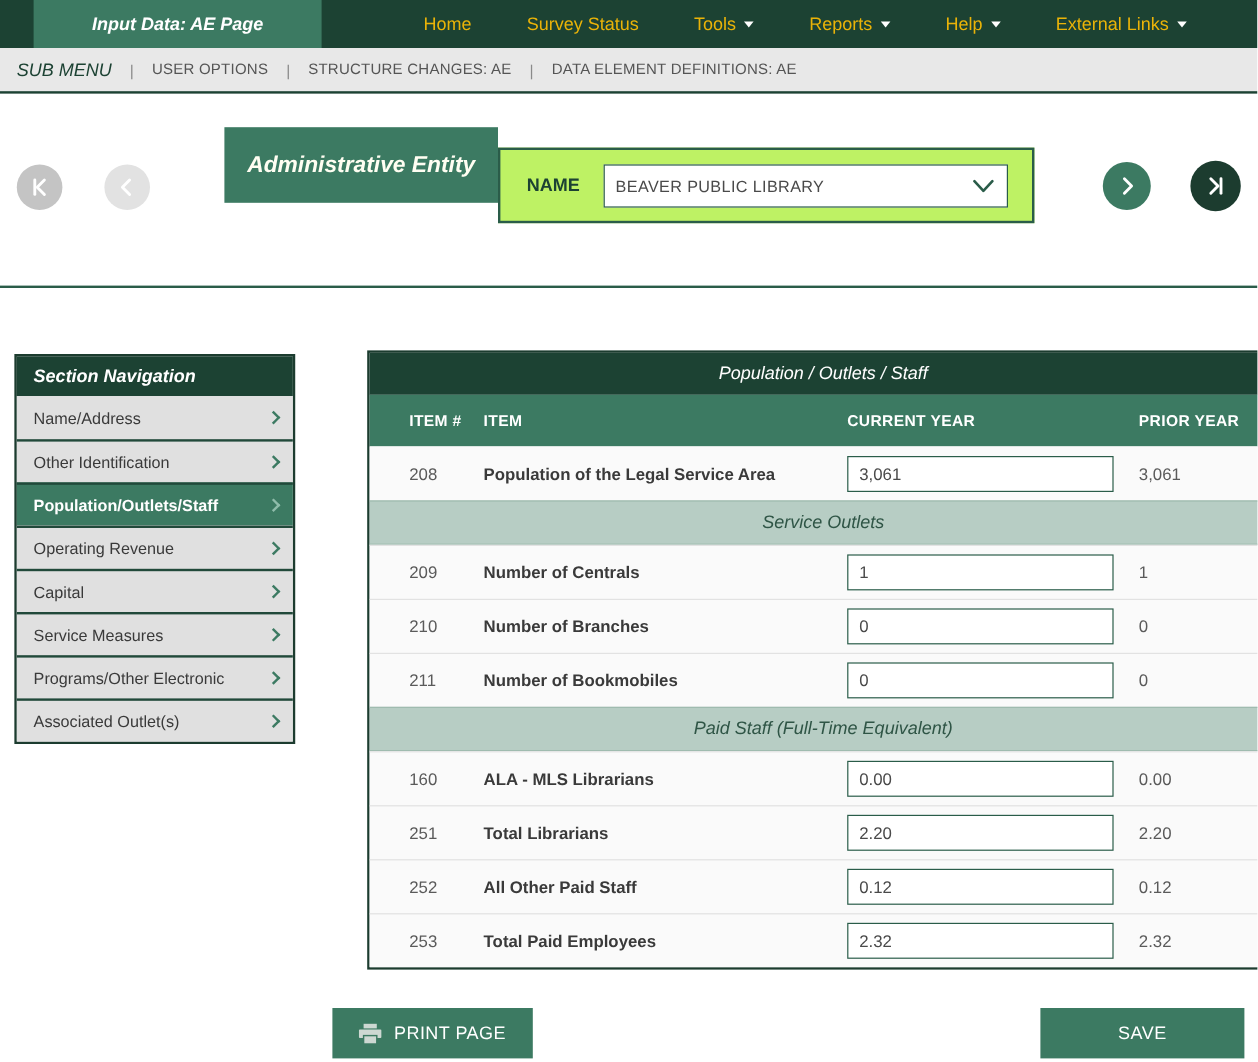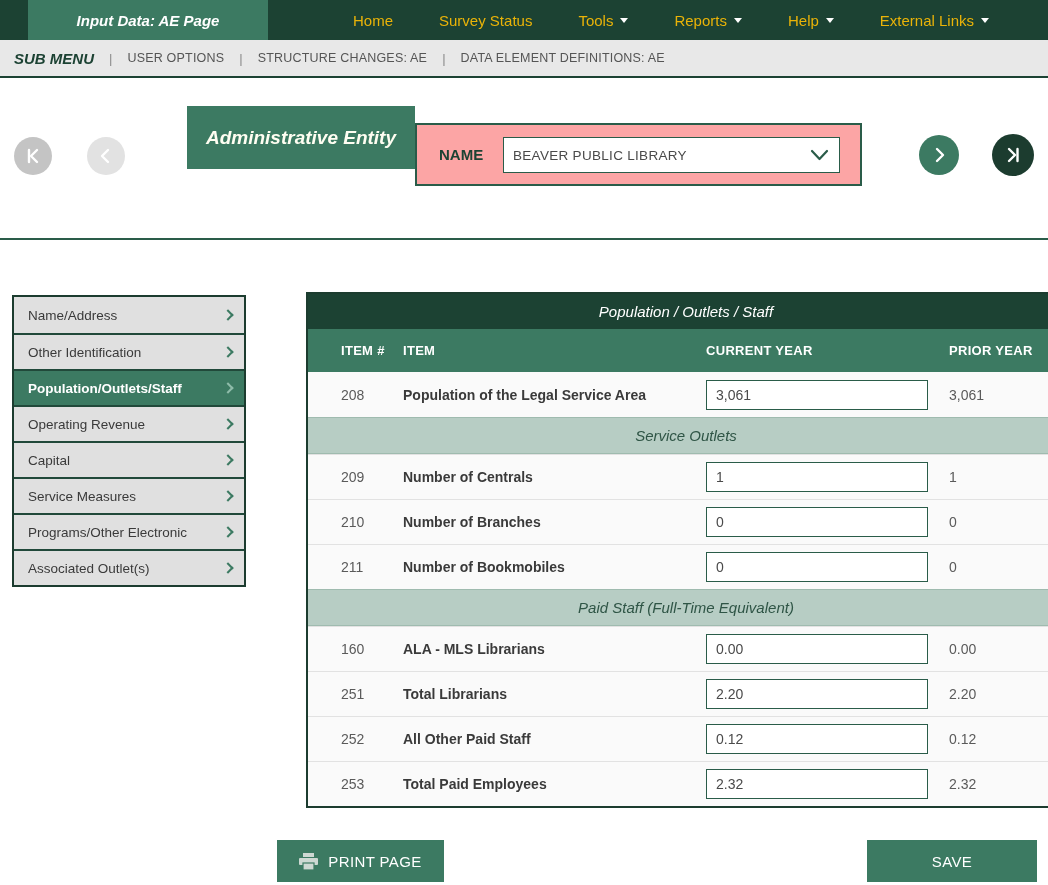--- a/index.html
+++ b/index.html
@@ -19,40 +19,40 @@
   .top-link { color:#eab308; font-size:15px; display:flex; align-items:center;
     padding:0 23px; cursor:pointer; white-space:nowrap; }
   .caret { display:inline-block; width:0; height:0; margin-left:7px;
     border-left:4px solid transparent; border-right:4px solid transparent;
     border-top:5px solid #fff; }
 
   
   .submenu { position:absolute; left:0; top:40px; width:1048px; height:38px;
     background:#e8e8e8; border-bottom:2px solid #1c4233;
     display:flex; align-items:center; padding-left:14px; }
-  .submenu-title { color:#1c4233; font-weight:bold; font-style:italic; font-size:15px; }
+  .submenu-title { color:#1c4233; font-weight:normal; font-style:italic; font-size:15px; }
   .submenu-items { display:flex; align-items:center; }
   .submenu-sep { color:#8a8a8a; margin:0 15px; font-size:13px; }
   .submenu-link { color:#555; font-size:12.5px; letter-spacing:.2px; cursor:pointer; }
 
   
   .entity-header { position:absolute; left:0; top:80px; width:1048px; height:160px;
     border-bottom:2px solid #2a5c49; background:#fff; }
   .circle-btn { position:absolute; border:none; border-radius:50%;
     display:flex; align-items:center; justify-content:center; cursor:pointer; padding:0; }
   .circle-btn svg { display:block; }
   .btn-first { left:14px; top:57px; width:38px; height:38px; background:#c4c4c4; }
   .btn-prev  { left:87px; top:57px; width:38px; height:38px; background:#e2e2e2; }
   .btn-next  { left:919px; top:55px; width:40px; height:40px; background:#3c7a62; }
   .btn-last  { left:992px; top:54px; width:42px; height:42px; background:#1c3c2f; }
   .entity-title { position:absolute; left:187px; top:26px; width:228px; height:63px;
     background:#3c7a62; color:#fffef2; font-style:italic; font-weight:bold; font-size:19px;
     display:flex; align-items:center; justify-content:center; }
   .name-box { position:absolute; left:415px; top:43px; width:447px; height:63px;
-    border:2px solid #2a5c49; background:#fca5a5; display:flex; align-items:center; }
+    border:2px solid #2a5c49; background:#bef264; display:flex; align-items:center; }
   .name-label { color:#1c4233; font-weight:bold; font-size:15px; margin-left:22px; }
   .name-select { position:absolute; left:86px; top:12px; width:337px; height:36px;
     border:1px solid #2a5c49; background:#fff; display:flex; align-items:center;
     justify-content:space-between; padding:0 10px 0 9px; cursor:pointer; }
   .name-select .sel-text { color:#4a4a4a; font-size:13.5px; letter-spacing:.3px; }
 
   
   .sidebar { position:absolute; left:12px; top:295px; width:234px;
     border:2px solid #1c3c2f; background:#e0e0e0; }
   .side-title { height:33px; background:#1c4233; color:#fff; font-weight:bold;
@@ -172,20 +172,21 @@
     </button>
     <button class="circle-btn btn-last">
       <svg width="20" height="20" viewBox="0 0 20 20">
         <polyline points="6,4 12,10 6,16" fill="none" stroke="#fff" stroke-width="2.4" stroke-linecap="round" stroke-linejoin="round"></polyline>
         <line x1="14.5" y1="4" x2="14.5" y2="16" stroke="#fff" stroke-width="2.4" stroke-linecap="round"></line>
       </svg>
     </button>
   </section>
 
   <aside class="sidebar">
+    <div class="side-title">Section Navigation</div>
     <div id="sideItems">
         <div class="side-item">
           <span class="lbl">Name/Address</span>
           <span class="chev"></span>
         </div>
         <div class="side-item">
           <span class="lbl">Other Identification</span>
           <span class="chev"></span>
         </div>
         <div class="side-item active">

